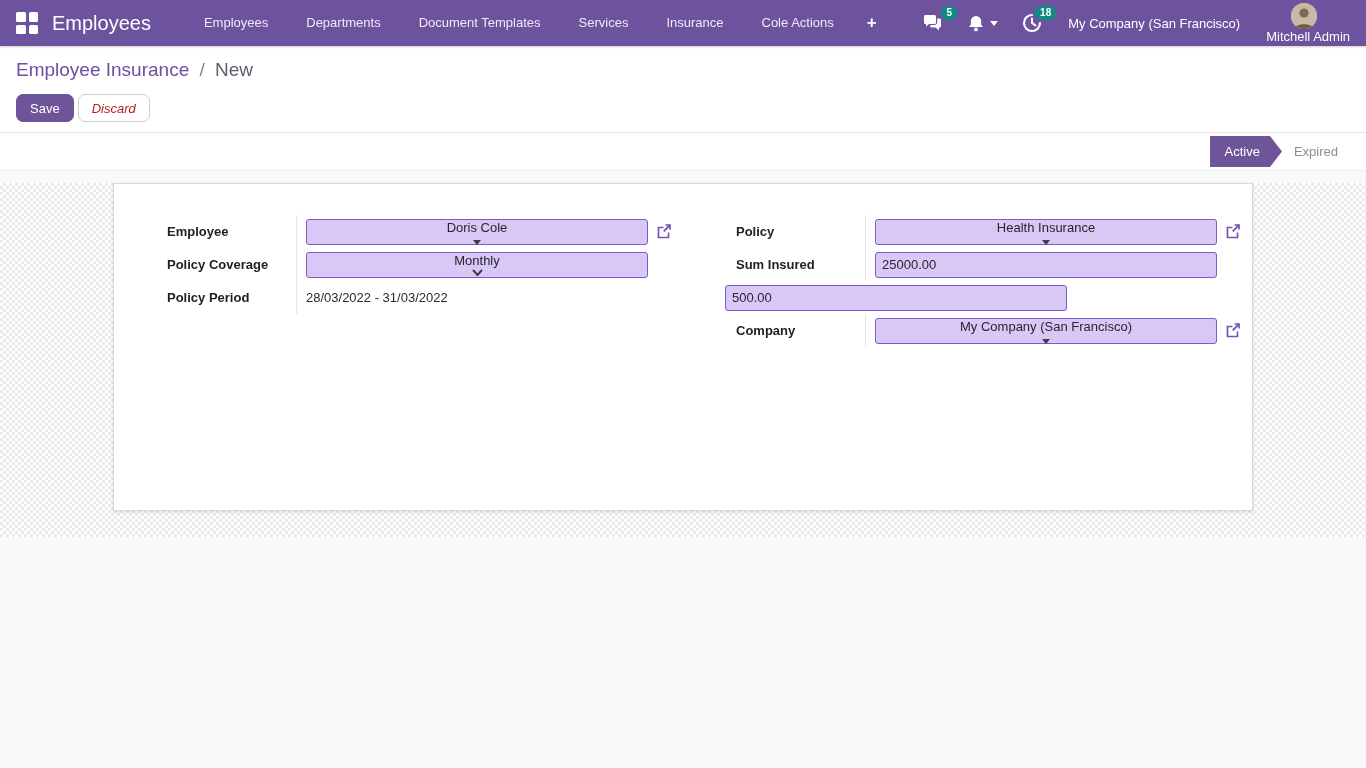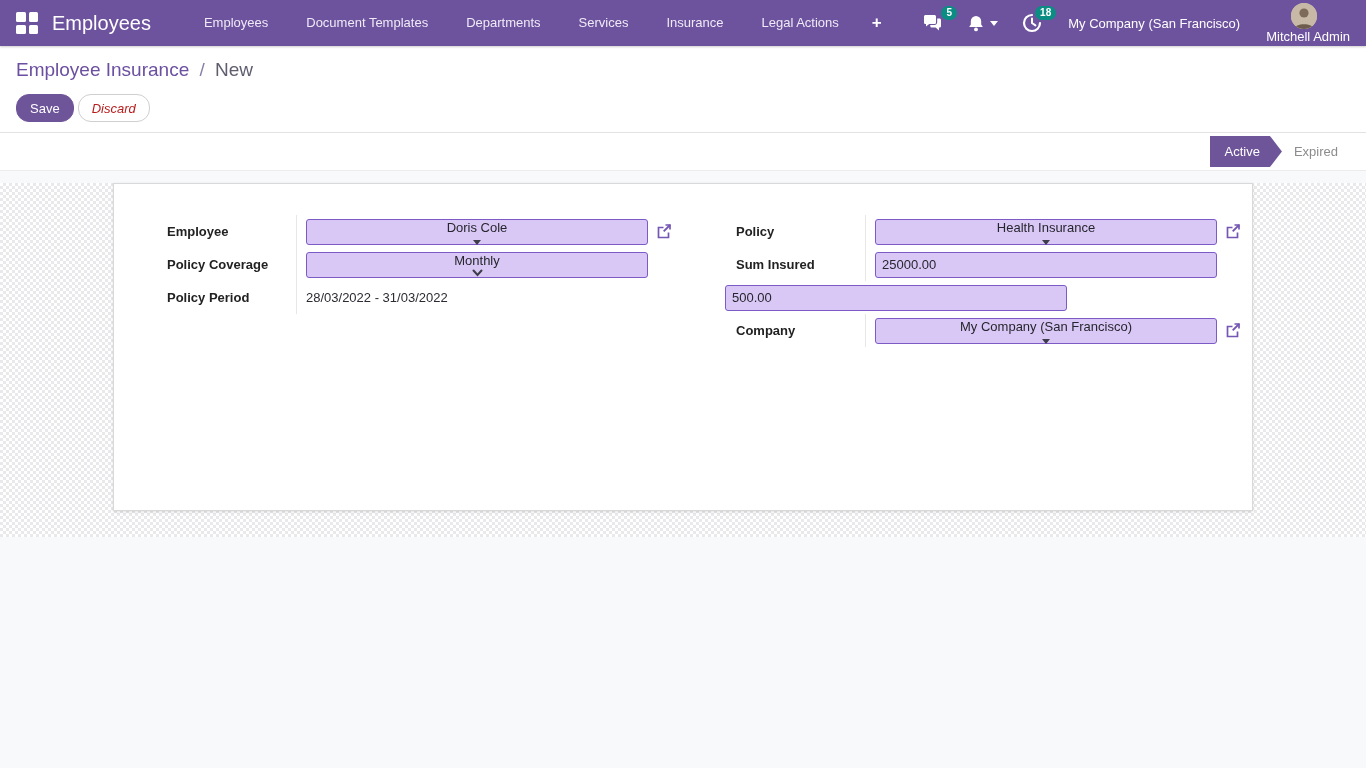--- a/index.html
+++ b/index.html
@@ -101,21 +101,21 @@
   .breadcrumb { font-size: 19px; margin-bottom: 13px; }
   .breadcrumb .bc-parent { color: #6b4fa1; cursor: pointer; }
   .breadcrumb .bc-sep { color: #8a7fa5; margin: 0 5px; }
   .breadcrumb .bc-current { color: #5f5e6e; }
   .cp-buttons { display: flex; gap: 4px; }
   .btn {
     font-family: "Liberation Sans", sans-serif;
     font-size: 13px;
     height: 28px;
     padding: 0 13px;
-    border-radius: 13px;
+    border-radius: 7px;
     cursor: pointer;
   }
   .btn-primary { background: #6e5499; border: 1px solid #6e5499; color: #fff; }
   .btn-secondary { background: #fff; border: 1px solid #cfcfcf; color: #b91c1c; font-style: italic; }
 
   
   .statusbar {
     background: #fff;
     border-top: 1px solid #e2e2e2;
     border-bottom: 1px solid #ececec;
@@ -215,25 +215,25 @@
   <div class="apps-grid">
     <span></span>
       <span></span>
       <span></span>
       <span></span>
   </div>
   <div class="brand">Employees</div>
 
   <nav class="nav-menu">
     <span class="nav-item">Employees</span>
+    <span class="nav-item">Departments</span>
     <span class="nav-item">Document Templates</span>
-    <span class="nav-item">Departments</span>
     <span class="nav-item">Services</span>
     <span class="nav-item">Insurance</span>
-    <span class="nav-item">Legal Actions</span>
+    <span class="nav-item">Cole Actions</span>
     <span class="nav-item add">+</span>
   </nav>
 
   <div class="nav-right">
     <div class="systray-icon">
       <svg width="20" height="18" viewBox="0 0 20 18">
         <path d="M1 2.6C1 1.7 1.7 1 2.6 1h8.8c.9 0 1.6.7 1.6 1.6v5.8c0 .9-.7 1.6-1.6 1.6H6.2L3 12.6V10H2.6C1.7 10 1 9.3 1 8.4z" fill="#ffffff"></path>
         <path d="M14.2 4.6h2.2c.9 0 1.6.7 1.6 1.6V12c0 .9-.7 1.6-1.6 1.6H16v2.8l-3.4-2.8H8.9c-.9 0-1.6-.7-1.6-1.6v-.9h4.1c1.6 0 2.8-1.3 2.8-2.8z" fill="#ffffff"></path>
       </svg>
       <span class="badge">5</span>

